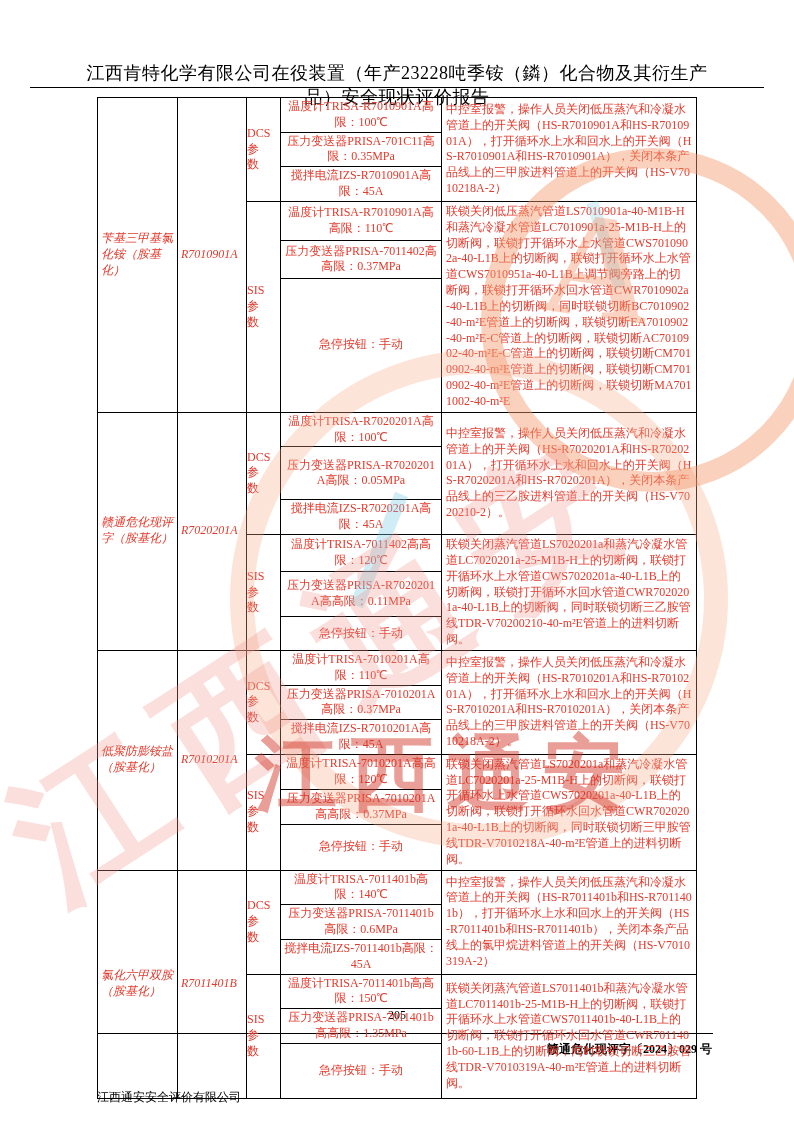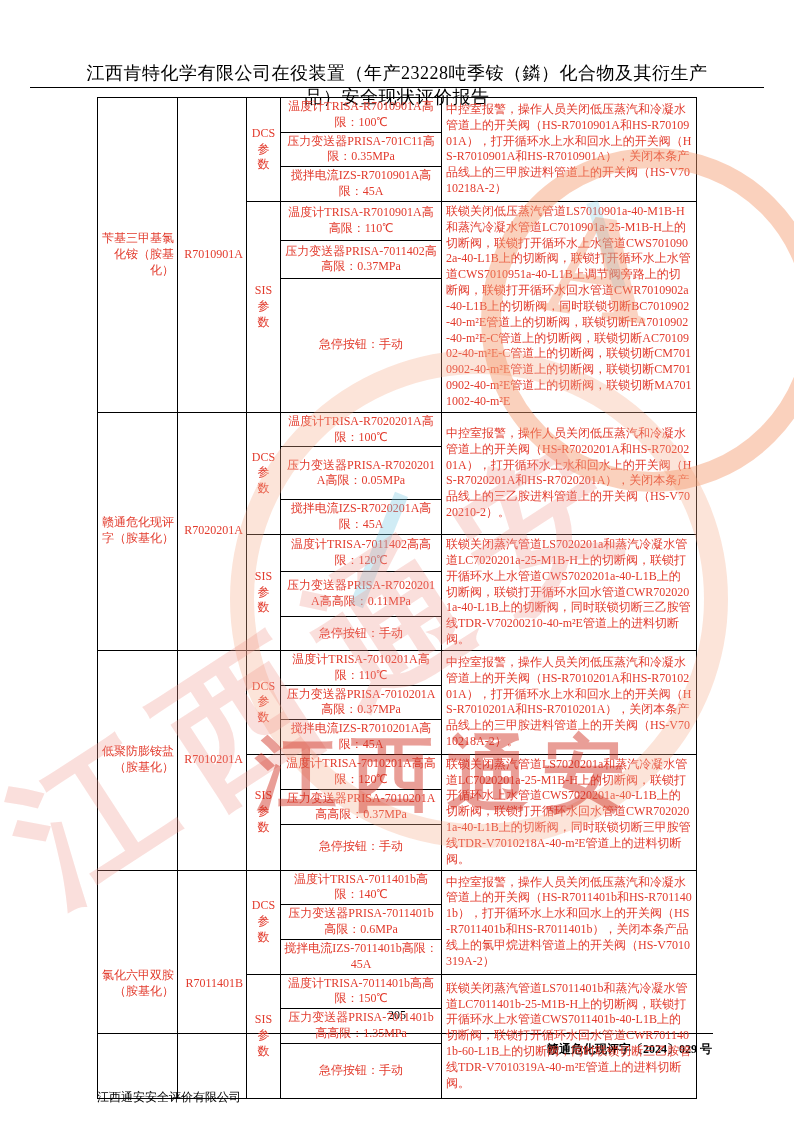--- a/index.html
+++ b/index.html
@@ -13,22 +13,22 @@
   }
   .header-rule{position:absolute;top:87px;left:30px;width:734px;border-top:1.5px solid #000;}
   .main-table{
     position:absolute;top:97px;left:97px;border-collapse:collapse;table-layout:fixed;
     width:599px;z-index:2;
   }
   .main-table td{
     border:1px solid #000;color:#e23a2c;font-size:12px;line-height:1.32;
     padding:1px 3px;vertical-align:middle;word-break:break-all;
   }
-  td.product-cell,td.reactor-cell{text-align:right;word-break:normal;}
-  td.section-label-cell{text-align:center;white-space:pre-line;padding:0;font-family:Liberation Serif, serif;}
+  td.product-cell,td.reactor-cell{text-align:left;word-break:normal;font-style:italic;}
+  td.section-label-cell{text-align:left;white-space:pre-line;padding:0;font-family:Liberation Serif, serif;}
   td.param-cell{text-align:center;}
   td.desc-cell{text-align:left;padding:2px 4px;}
   .footer-rule{position:absolute;top:1033px;left:97px;width:616px;border-top:1.2px solid #000;}
   .page-number{position:absolute;top:1008px;left:0;width:794px;text-align:center;font-size:12px;}
   .footer-left{position:absolute;top:1041px;left:97px;font-size:12px;margin-top:48px;}
   .footer-right{position:absolute;top:1041px;right:82px;font-size:12px;font-weight:bold;}
   
   .wm{position:absolute;z-index:3;pointer-events:none;}
   .wm-ring1{left:481px;top:148px;width:304px;height:304px;border:20px solid rgba(243,152,108,0.45);border-radius:50%;}
   .wm-ring2{left:230px;top:350px;width:450px;height:450px;border:24px solid rgba(246,172,138,0.32);border-radius:50%;}

